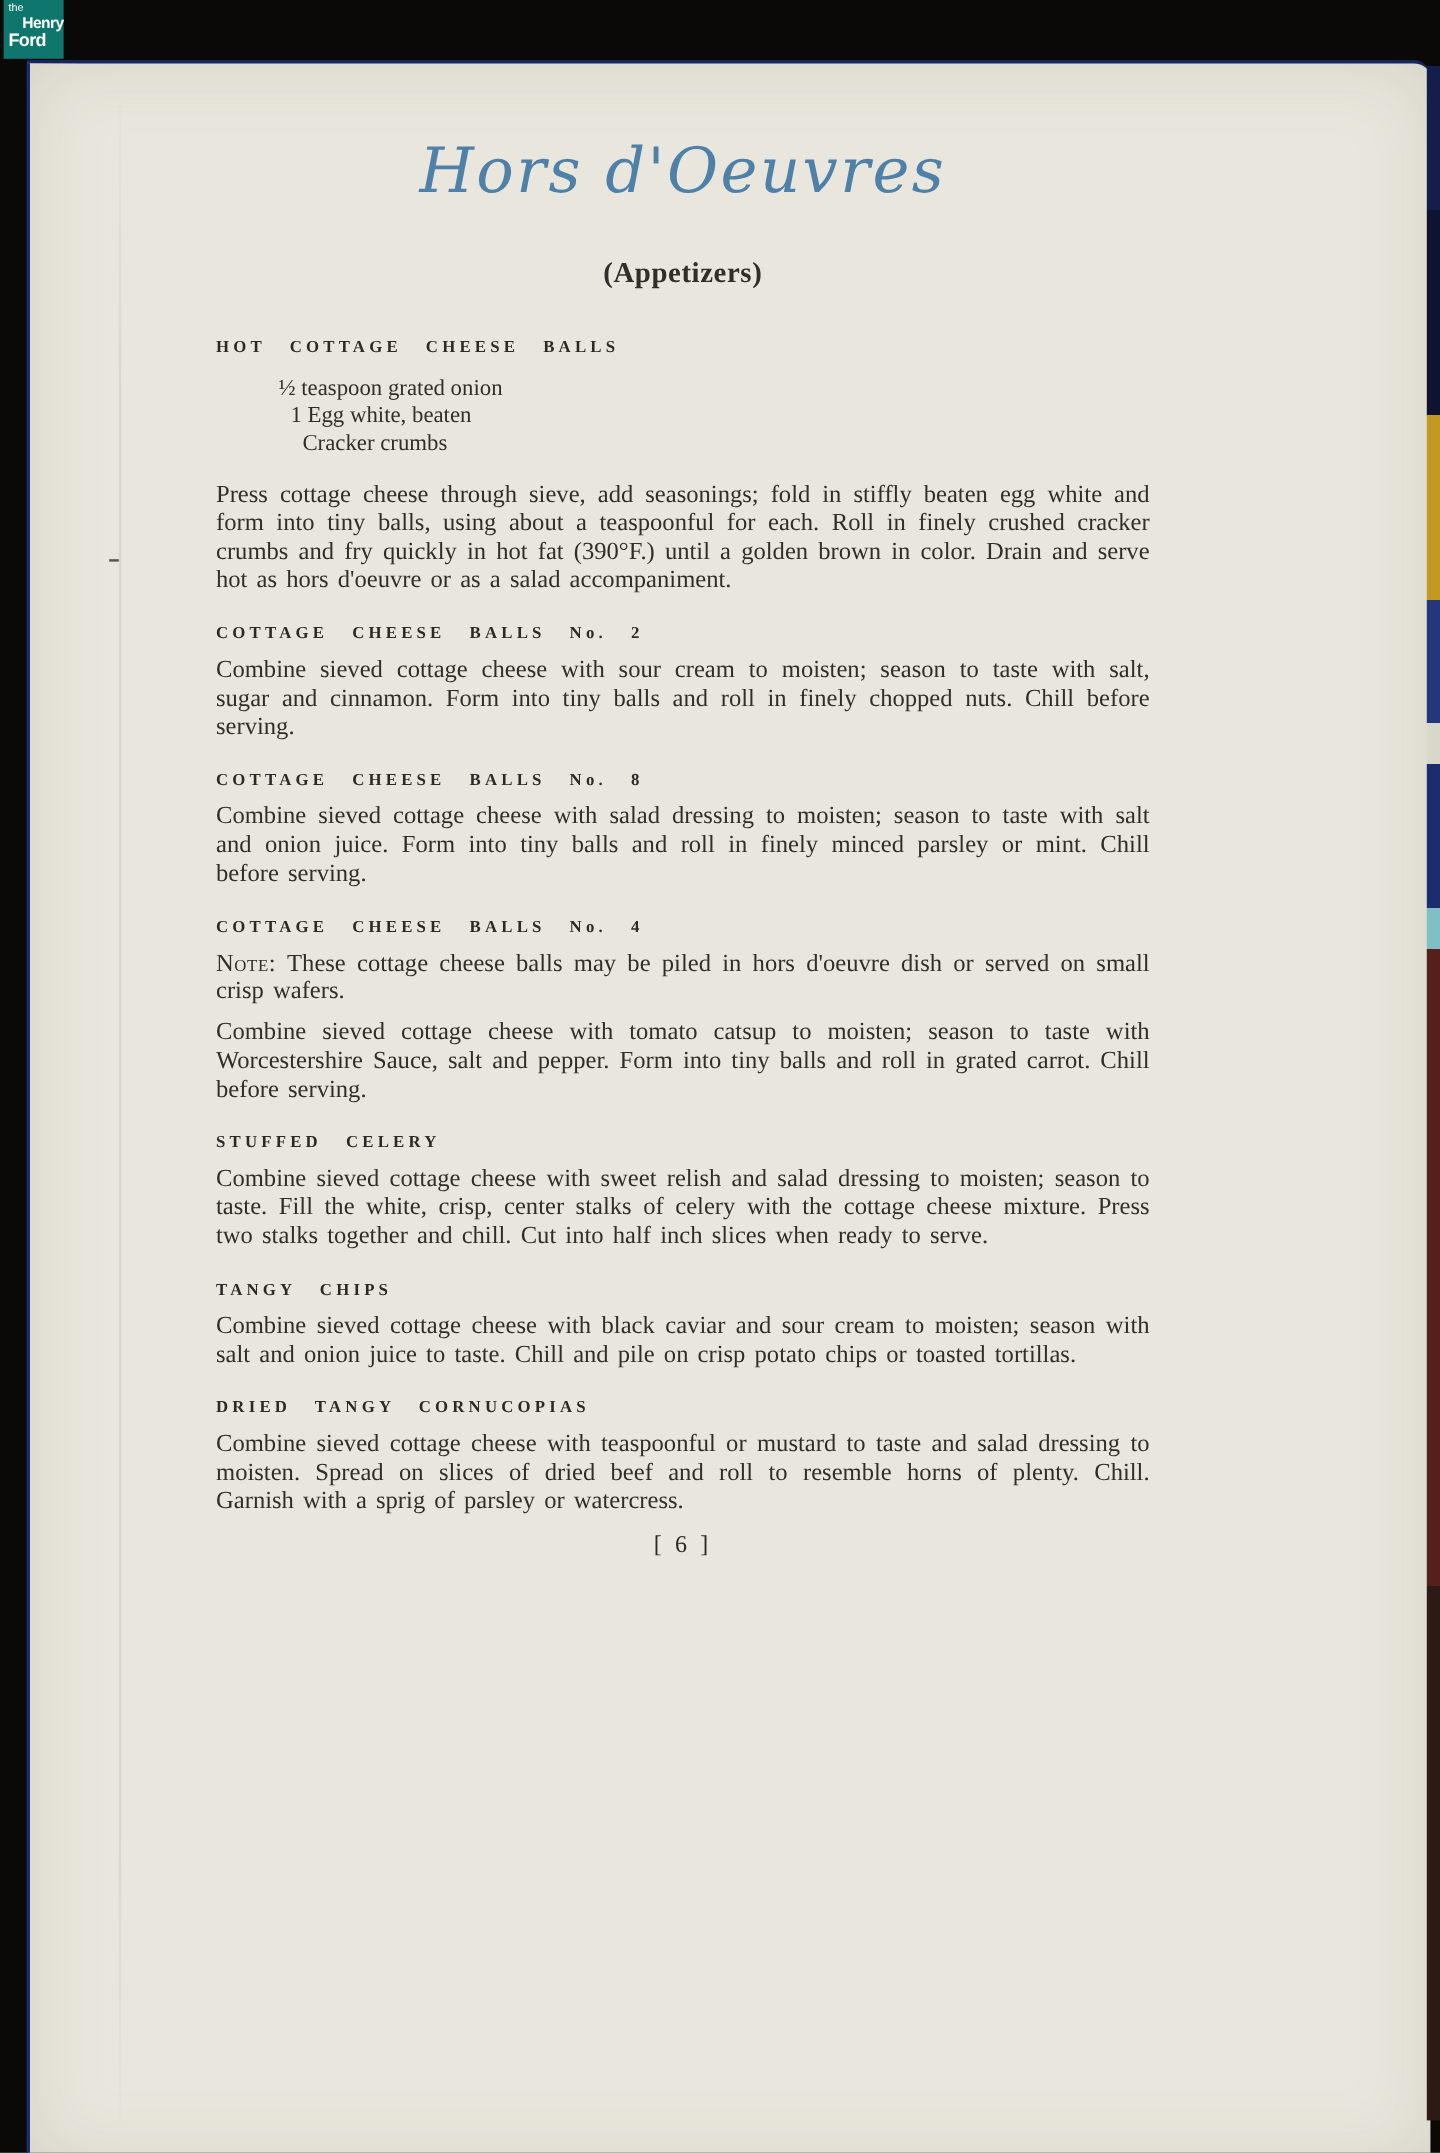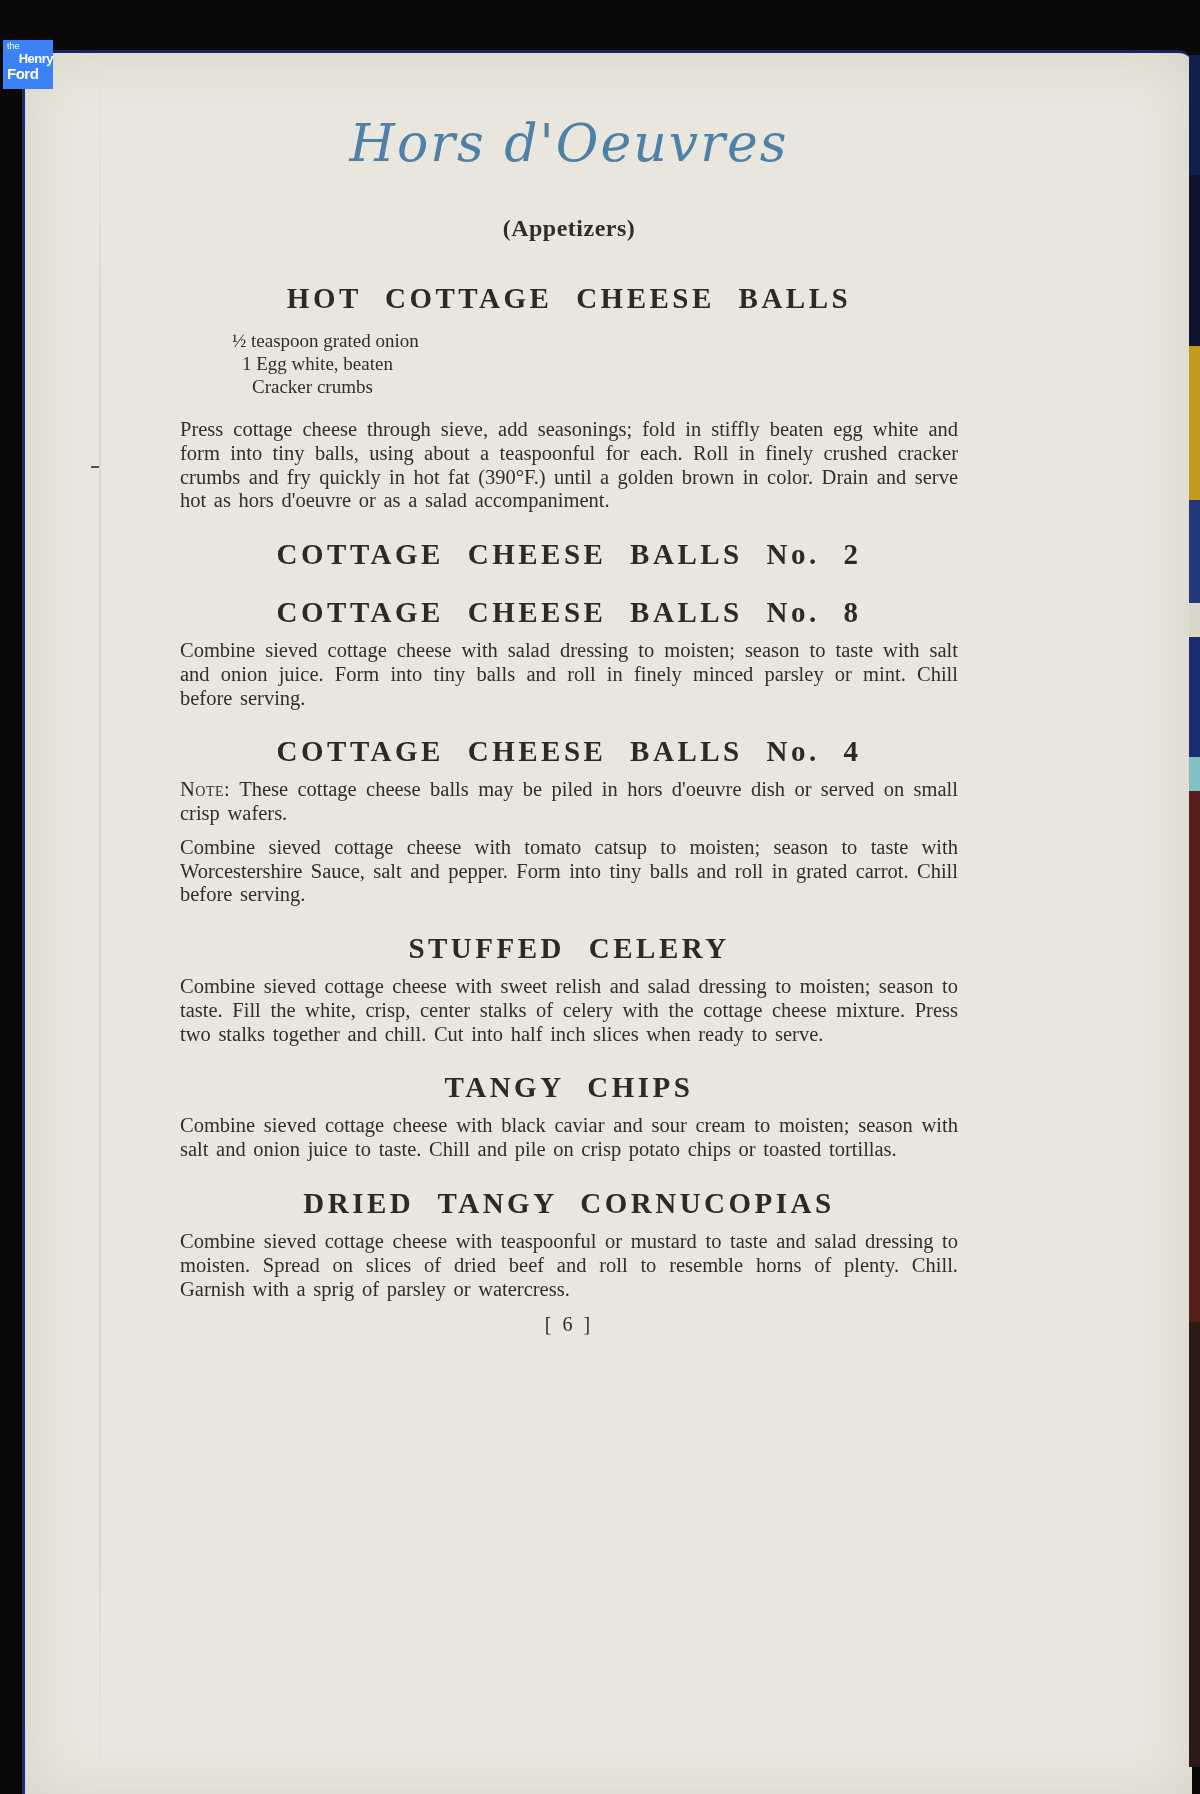--- a/index.html
+++ b/index.html
@@ -8,28 +8,27 @@
     background: #0b0908;
     position: relative;
     overflow: hidden;
     font-family: "Liberation Serif", serif;
   }
 
   
   .hf-logo {
     position: absolute; left: 3px; top: 0;
     width: 50px; height: 49px;
-    background: #3b82f6;
+    background: #0f766e;
     color: #ffffff;
     font-family: "Liberation Sans", sans-serif;
     padding: 2px 0 0 4px;
     box-sizing: border-box;
     z-index: 5;
     line-height: 1;
-    margin-top: 40px;
   }
   .hf-logo .the  { font-size: 9px;  display: block; margin: 0 0 1px 0; }
   .hf-logo .henry{ font-size: 13px; font-weight: bold; display: block; margin-left: 7px; letter-spacing: -0.5px; text-align: right; }
   .hf-logo .ford { font-size: 15px; font-weight: bold; display: block; margin-top: 1px; letter-spacing: -0.5px; }
 
   
   .page {
     position: absolute;
     left: 22px; top: 50px;
     width: 1170px; height: 1756px;
@@ -86,22 +85,21 @@
   .subtitle {
     margin-top: 42px;
     text-align: center;
     font-size: 24px;
     font-weight: bold;
     letter-spacing: 0.5px;
   }
 
   .heading {
     margin: 25px 0 10px 0;
-    text-align: center;
-    font-size: 29px;
+    font-size: 14px;
     font-weight: bold;
     letter-spacing: 3.5px;
     word-spacing: 13px;
     color: #2b2a25;
   }
   .heading.first { margin-top: 40px; }
 
   .ingredients {
     display: flex;
     margin: 14px 0 0 0;
@@ -156,20 +154,21 @@
     <div class="ingredients">
       <ul class="ing-col right">
         <li>½ teaspoon grated onion</li>
         <li>1 Egg white, beaten</li>
         <li>Cracker crumbs</li>
       </ul>
     </div>
     <p class="para">Press cottage cheese through sieve, add seasonings; fold in stiffly beaten egg white and form into tiny balls, using about a teaspoonful for each. Roll in finely crushed cracker crumbs and fry quickly in hot fat (390°F.) until a golden brown in color. Drain and serve hot as hors d'oeuvre or as a salad accompaniment.</p>
 
     <h2 class="heading">COTTAGE CHEESE BALLS No. 2</h2>
+    <p class="para tight">Combine sieved cottage cheese with sour cream to moisten; season to taste with salt, sugar and cinnamon. Form into tiny balls and roll in finely chopped nuts. Chill before serving.</p>
 
     <h2 class="heading">COTTAGE CHEESE BALLS No. 8</h2>
     <p class="para tight">Combine sieved cottage cheese with salad dressing to moisten; season to taste with salt and onion juice. Form into tiny balls and roll in finely minced parsley or mint. Chill before serving.</p>
 
     <h2 class="heading">COTTAGE CHEESE BALLS No. 4</h2>
     <p class="para note"><span class="note-label">Note:</span><span> These cottage cheese balls may be piled in hors d'oeuvre dish or served on small crisp wafers.</span></p>
     <p class="para tight">Combine sieved cottage cheese with tomato catsup to moisten; season to taste with Worcestershire Sauce, salt and pepper. Form into tiny balls and roll in grated carrot. Chill before serving.</p>
 
     <h2 class="heading">STUFFED CELERY</h2>
     <p class="para tight">Combine sieved cottage cheese with sweet relish and salad dressing to moisten; season to taste. Fill the white, crisp, center stalks of celery with the cottage cheese mixture. Press two stalks together and chill. Cut into half inch slices when ready to serve.</p>

